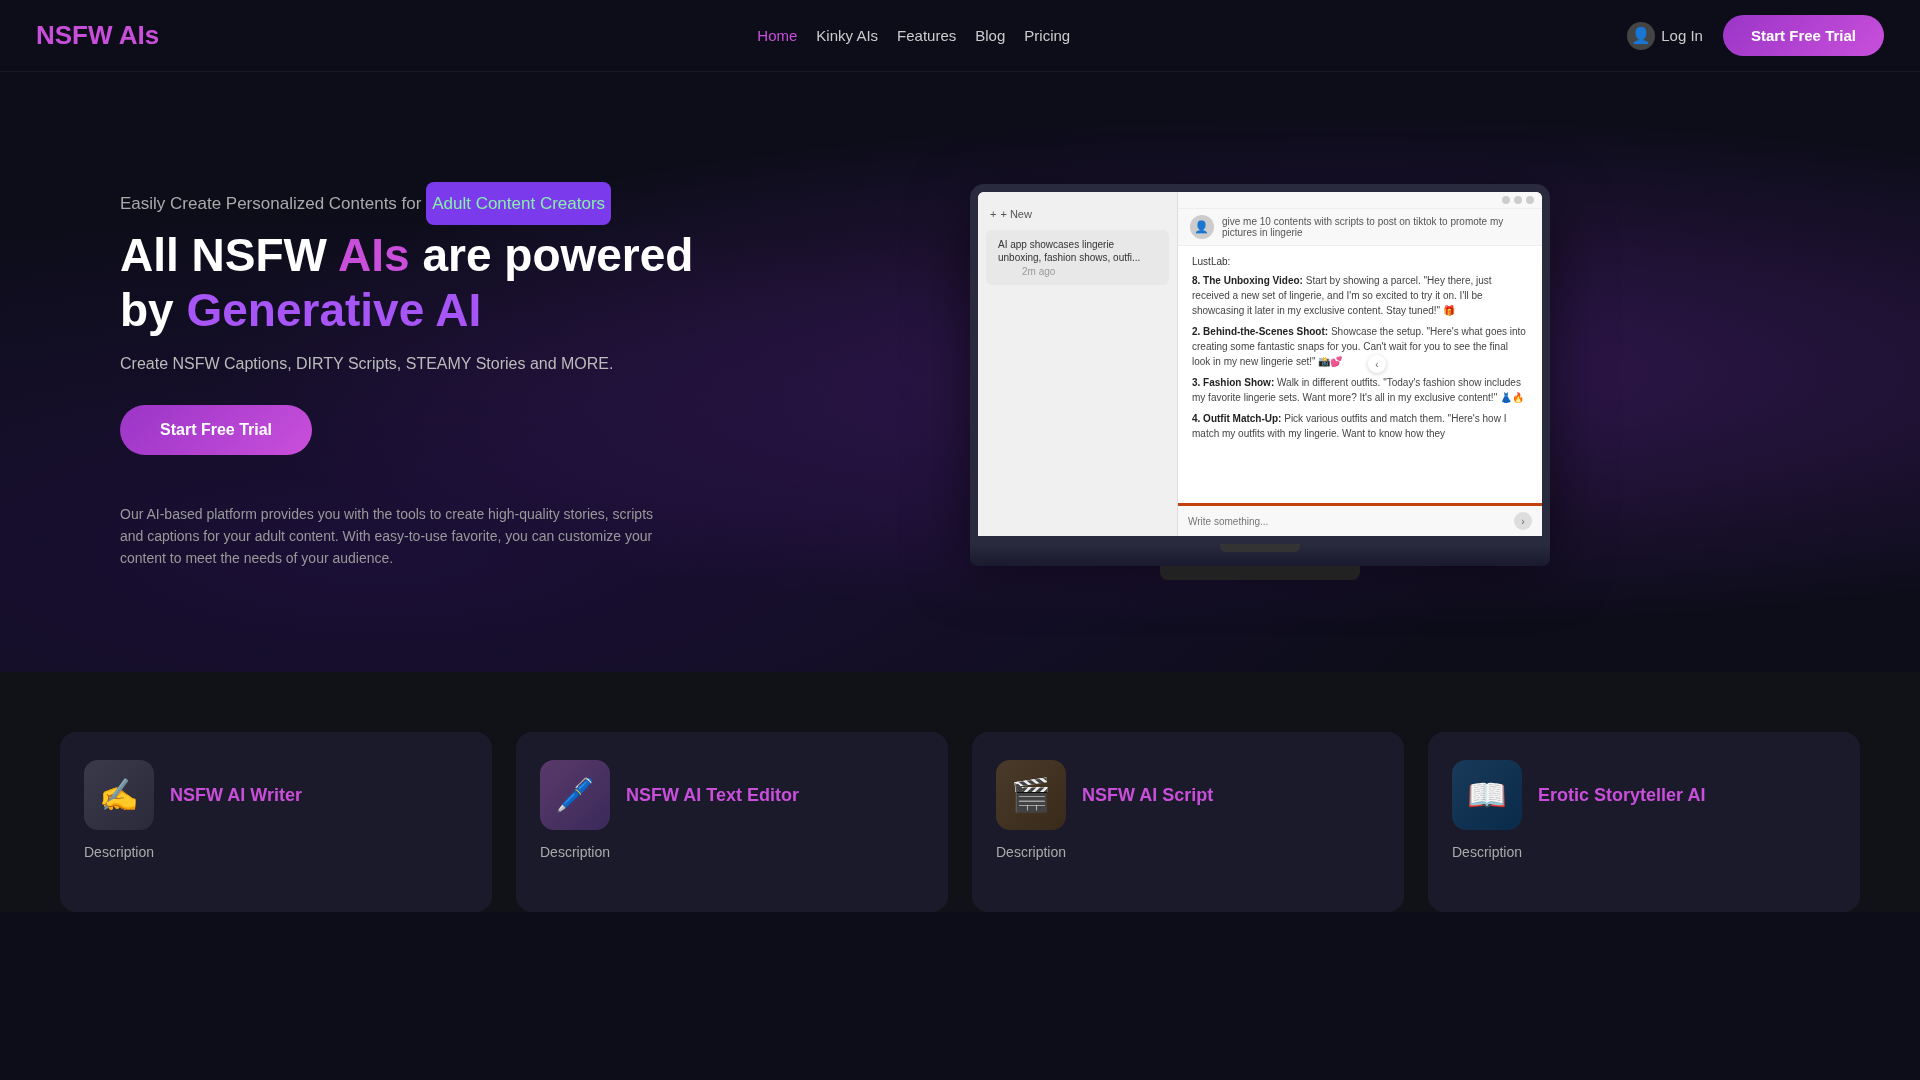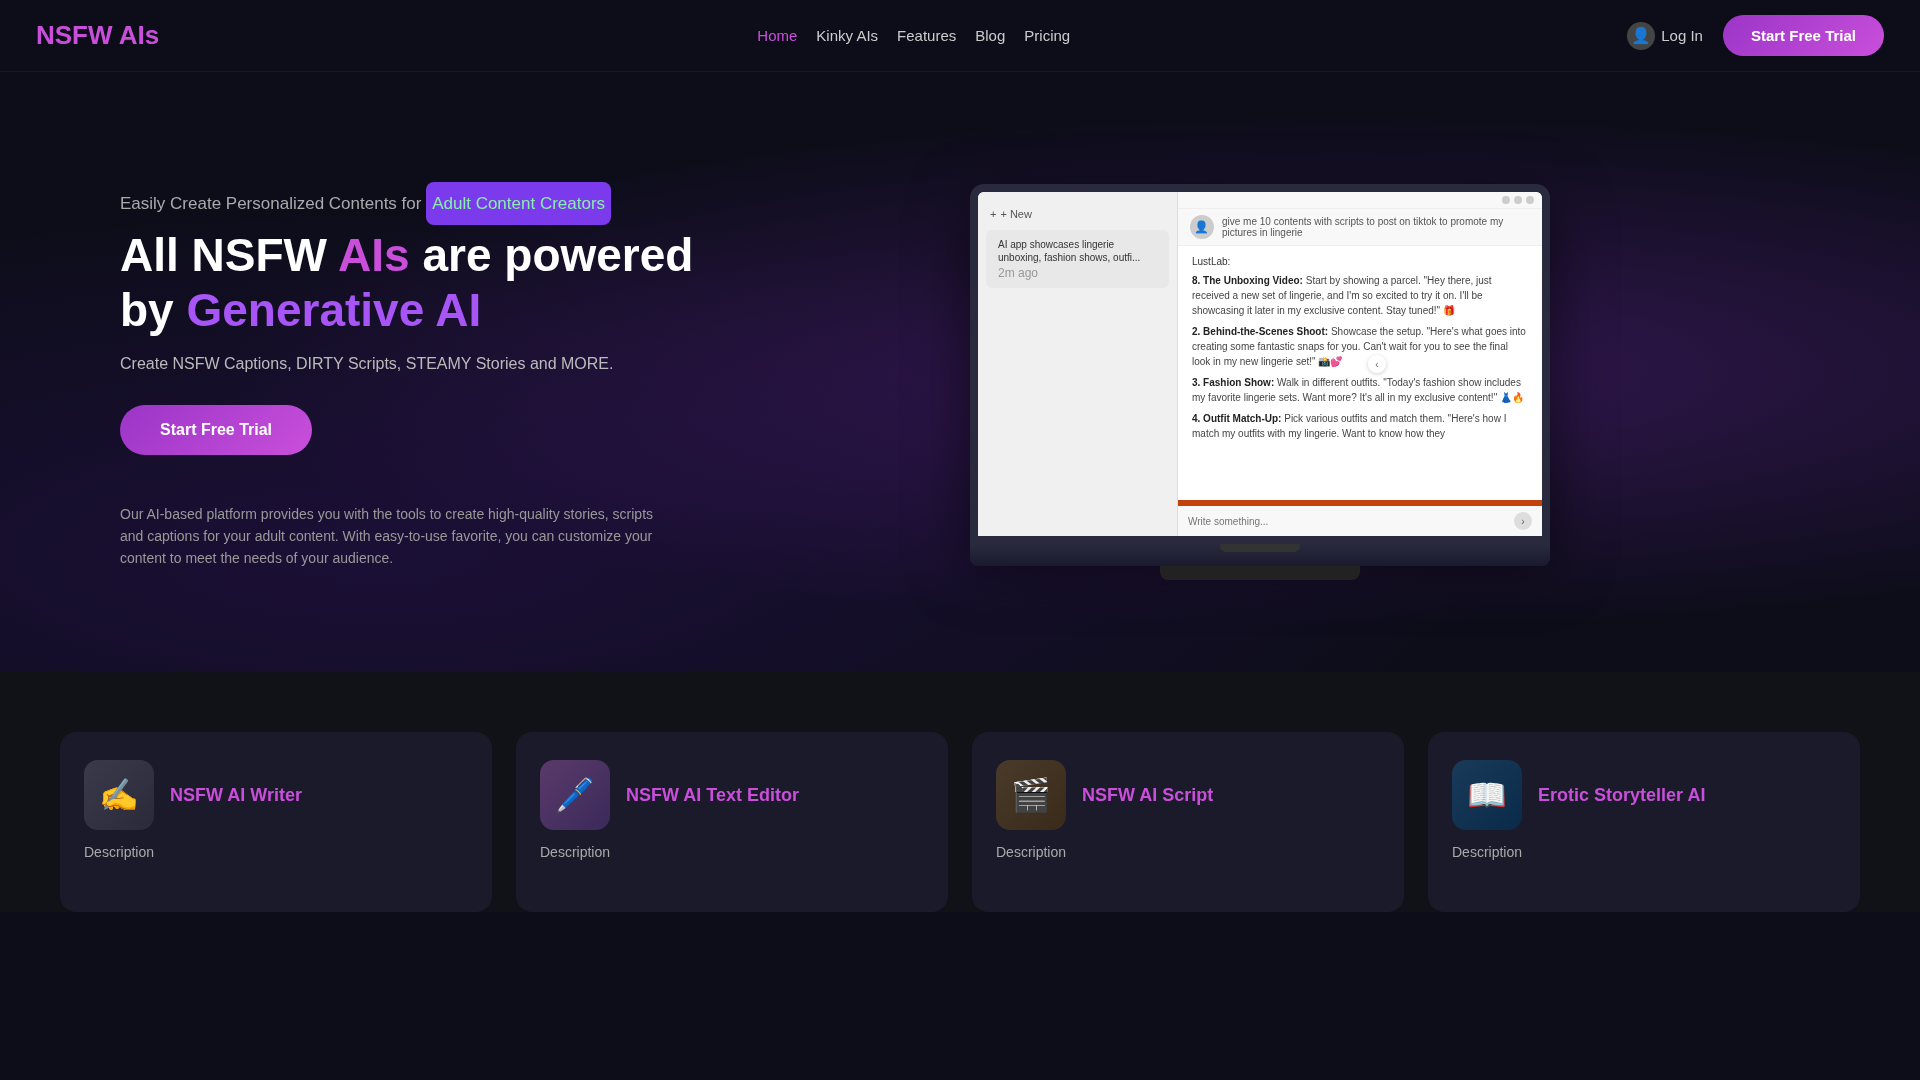--- a/index.html
+++ b/index.html
@@ -222,23 +222,24 @@
       background: #e8e8e8;
       margin: 4px 8px;
       border-radius: 6px;
     }
     .sidebar-chat-item .chat-title {
       font-size: 10px;
       color: #333;
       line-height: 1.3;
     }
     .sidebar-chat-item .chat-time {
-      font-size: 12px;
+      font-size: 10px;
       color: #999;
       margin-top: 2px;
+      margin-left: 24px;
     }
     .app-main {
       flex: 1;
       display: flex;
       flex-direction: column;
       position: relative;
     }
     .app-top-bar {
       display: flex;
       justify-content: flex-end;
@@ -296,21 +297,21 @@
       font-size: 10px;
       color: #444;
       line-height: 1.5;
     }
     .chat-item-row b {
       color: #222;
     }
     .chat-input-bar {
       display: flex;
       align-items: center;
-      border-top: 6px solid #c2410c;
+      border-top: 3px solid #c2410c;
       padding: 6px 10px;
       background: #f8f8f8;
     }
     .chat-input-field {
       flex: 1;
       background: none;
       border: none;
       outline: none;
       font-size: 10px;
       color: #999;

